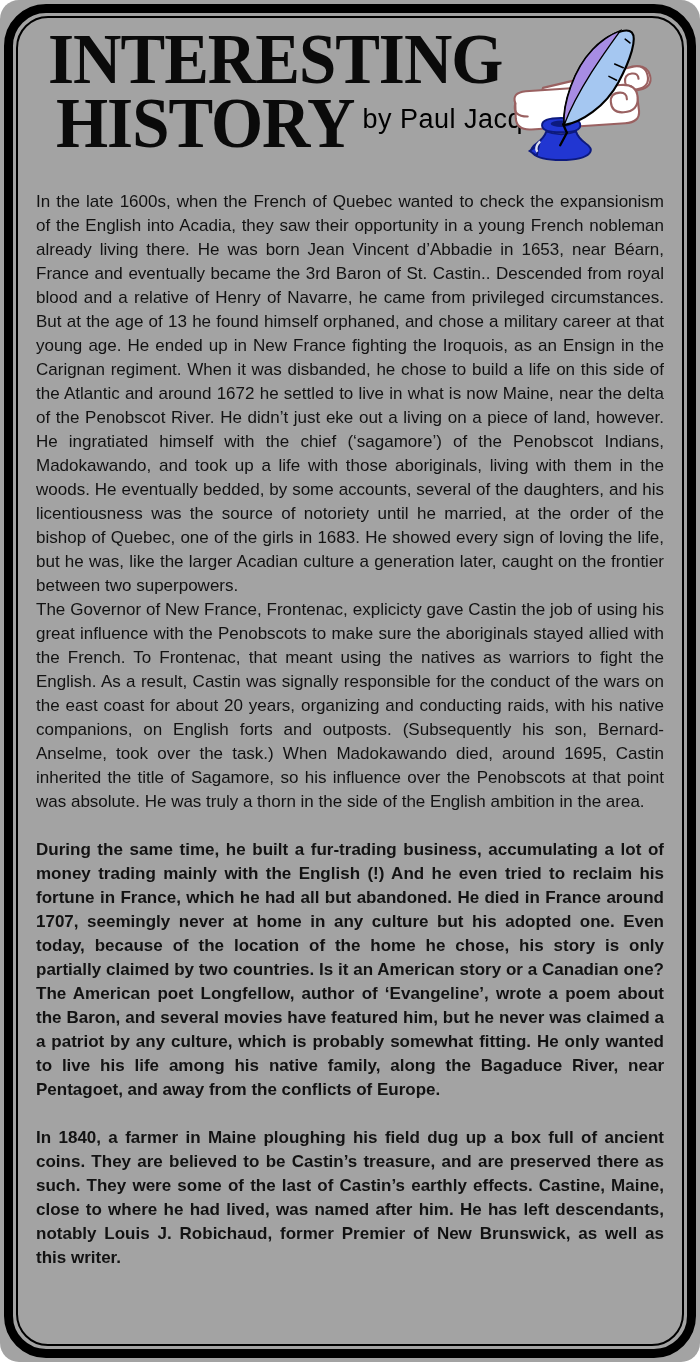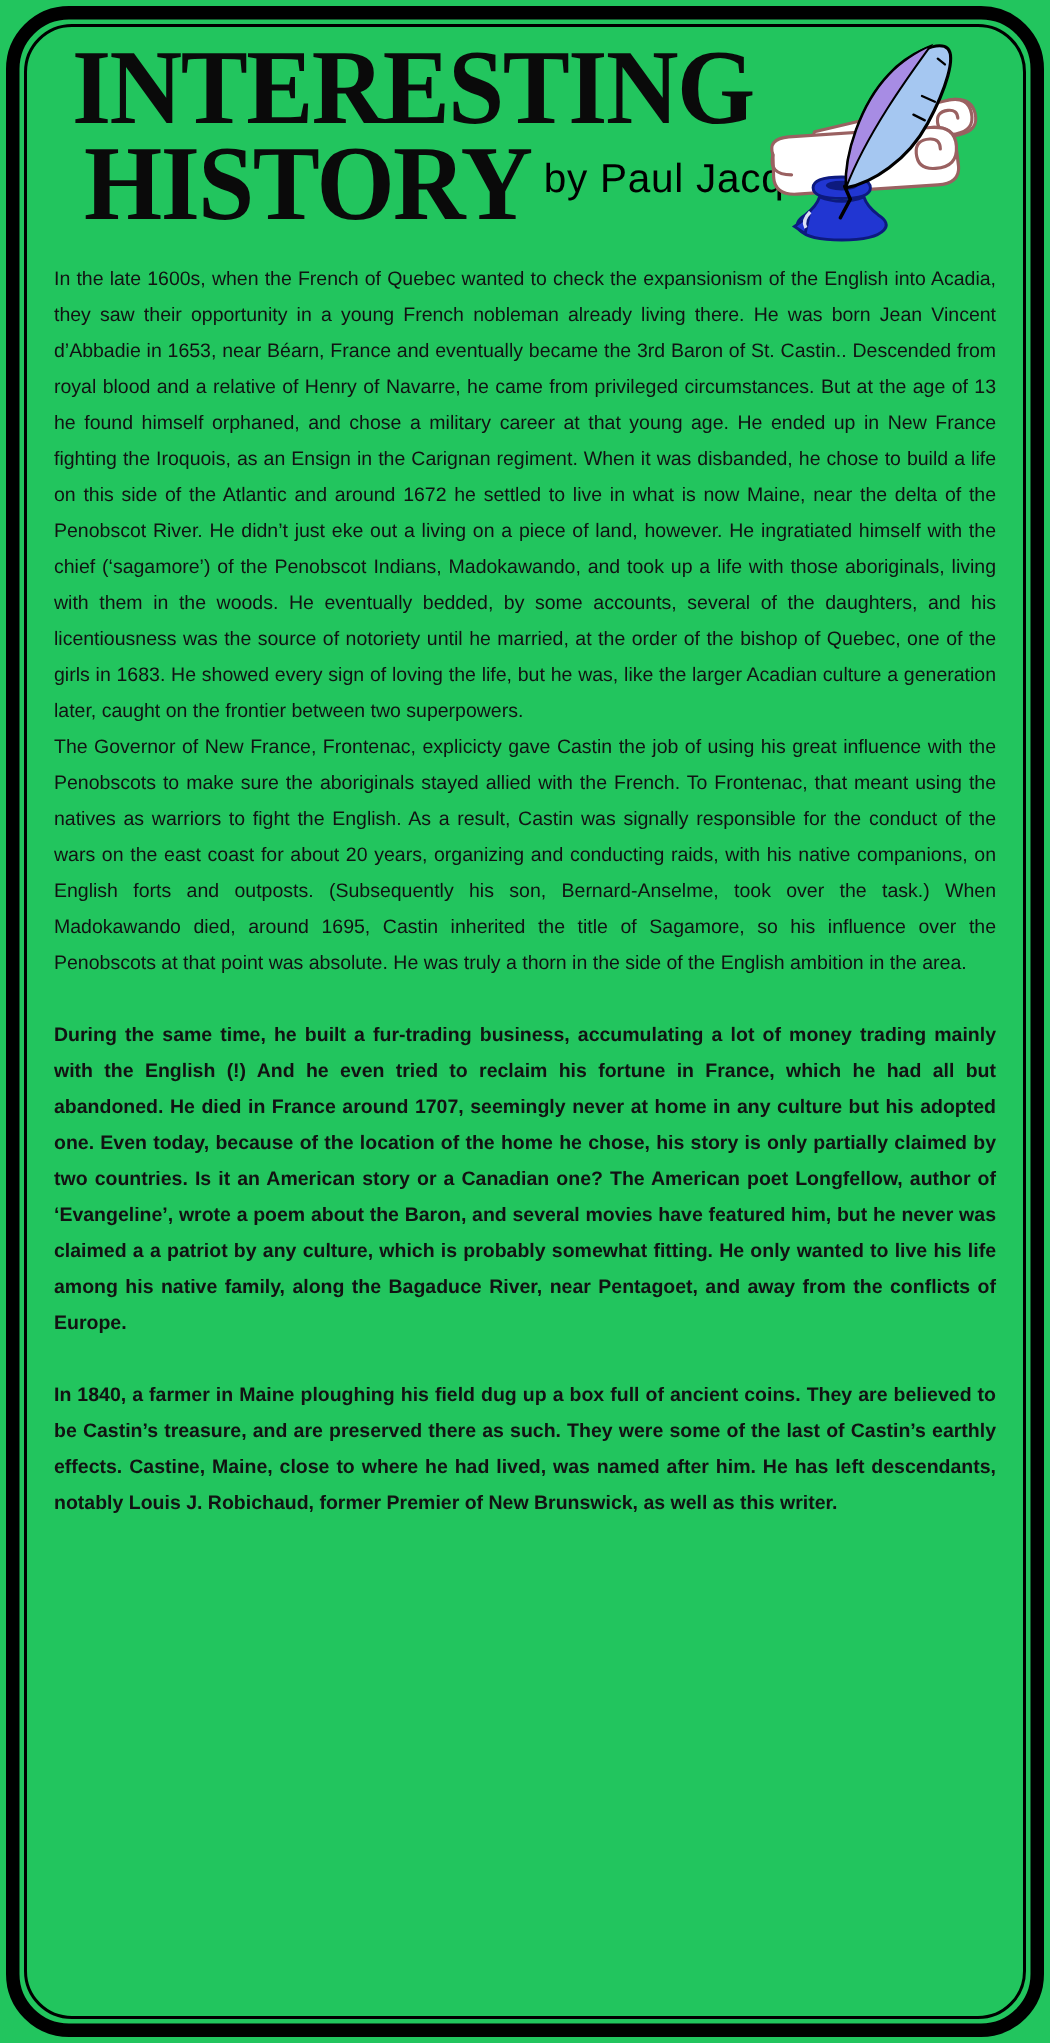--- a/index.html
+++ b/index.html
@@ -1,19 +1,19 @@
 <!DOCTYPE html>
 <html><head>
 <meta charset="utf-8">
 <title>Interesting History</title>
 <style>
   html, body { margin:0; padding:0; background:#ffffff; }
   .page {
-    position:relative; width:700px; height:1362px; background:#22c55e;
-    font-family:"Liberation Sans", sans-serif; color:#111;
+    position:relative; width:700px; height:1362px; background:#a3a3a3;
+    font-family:"Liberation Sans", sans-serif; color:#111;border-radius:19px;
   }
   .frame-outer {
     position:absolute; left:4px; top:4px; right:4px; bottom:4px;
     border:9px solid #000; border-radius:42px;
   }
   .frame-inner {
     position:absolute; left:3px; top:3px; right:3px; bottom:3px;
     border:2px solid #000; border-radius:32px;
     box-sizing:border-box; padding:6px 10px 0 10px; overflow:hidden;
   }
@@ -26,22 +26,22 @@
   }
   .title-row { display:flex; align-items:center; }
   .title-line2 { padding-left:8px; }
   .byline {
     font-size:27px; color:#000; margin-left:8px; padding-bottom:4px;
     white-space:nowrap; letter-spacing:0.5px;
   }
   .illustration { position:absolute; right:0; top:0; width:172px; height:144px; }
   .illustration svg { width:100%; height:100%; display:block; }
   .article {
-    padding:4px 8px 0 8px; font-size:13px; line-height:24px;
-    text-align:justify; color:#121212;
+    padding:4px 8px 0 8px; font-size:17px; line-height:24px;
+    text-align:justify; color:#121212;margin-top:16px;
   }
   .para { margin:0; }
   .para.gap { margin-top:24px;font-weight:bold; }
 </style>
 </head>
 <body>
 
 <div class="page">
   <div class="frame-outer">
     <div class="frame-inner">

